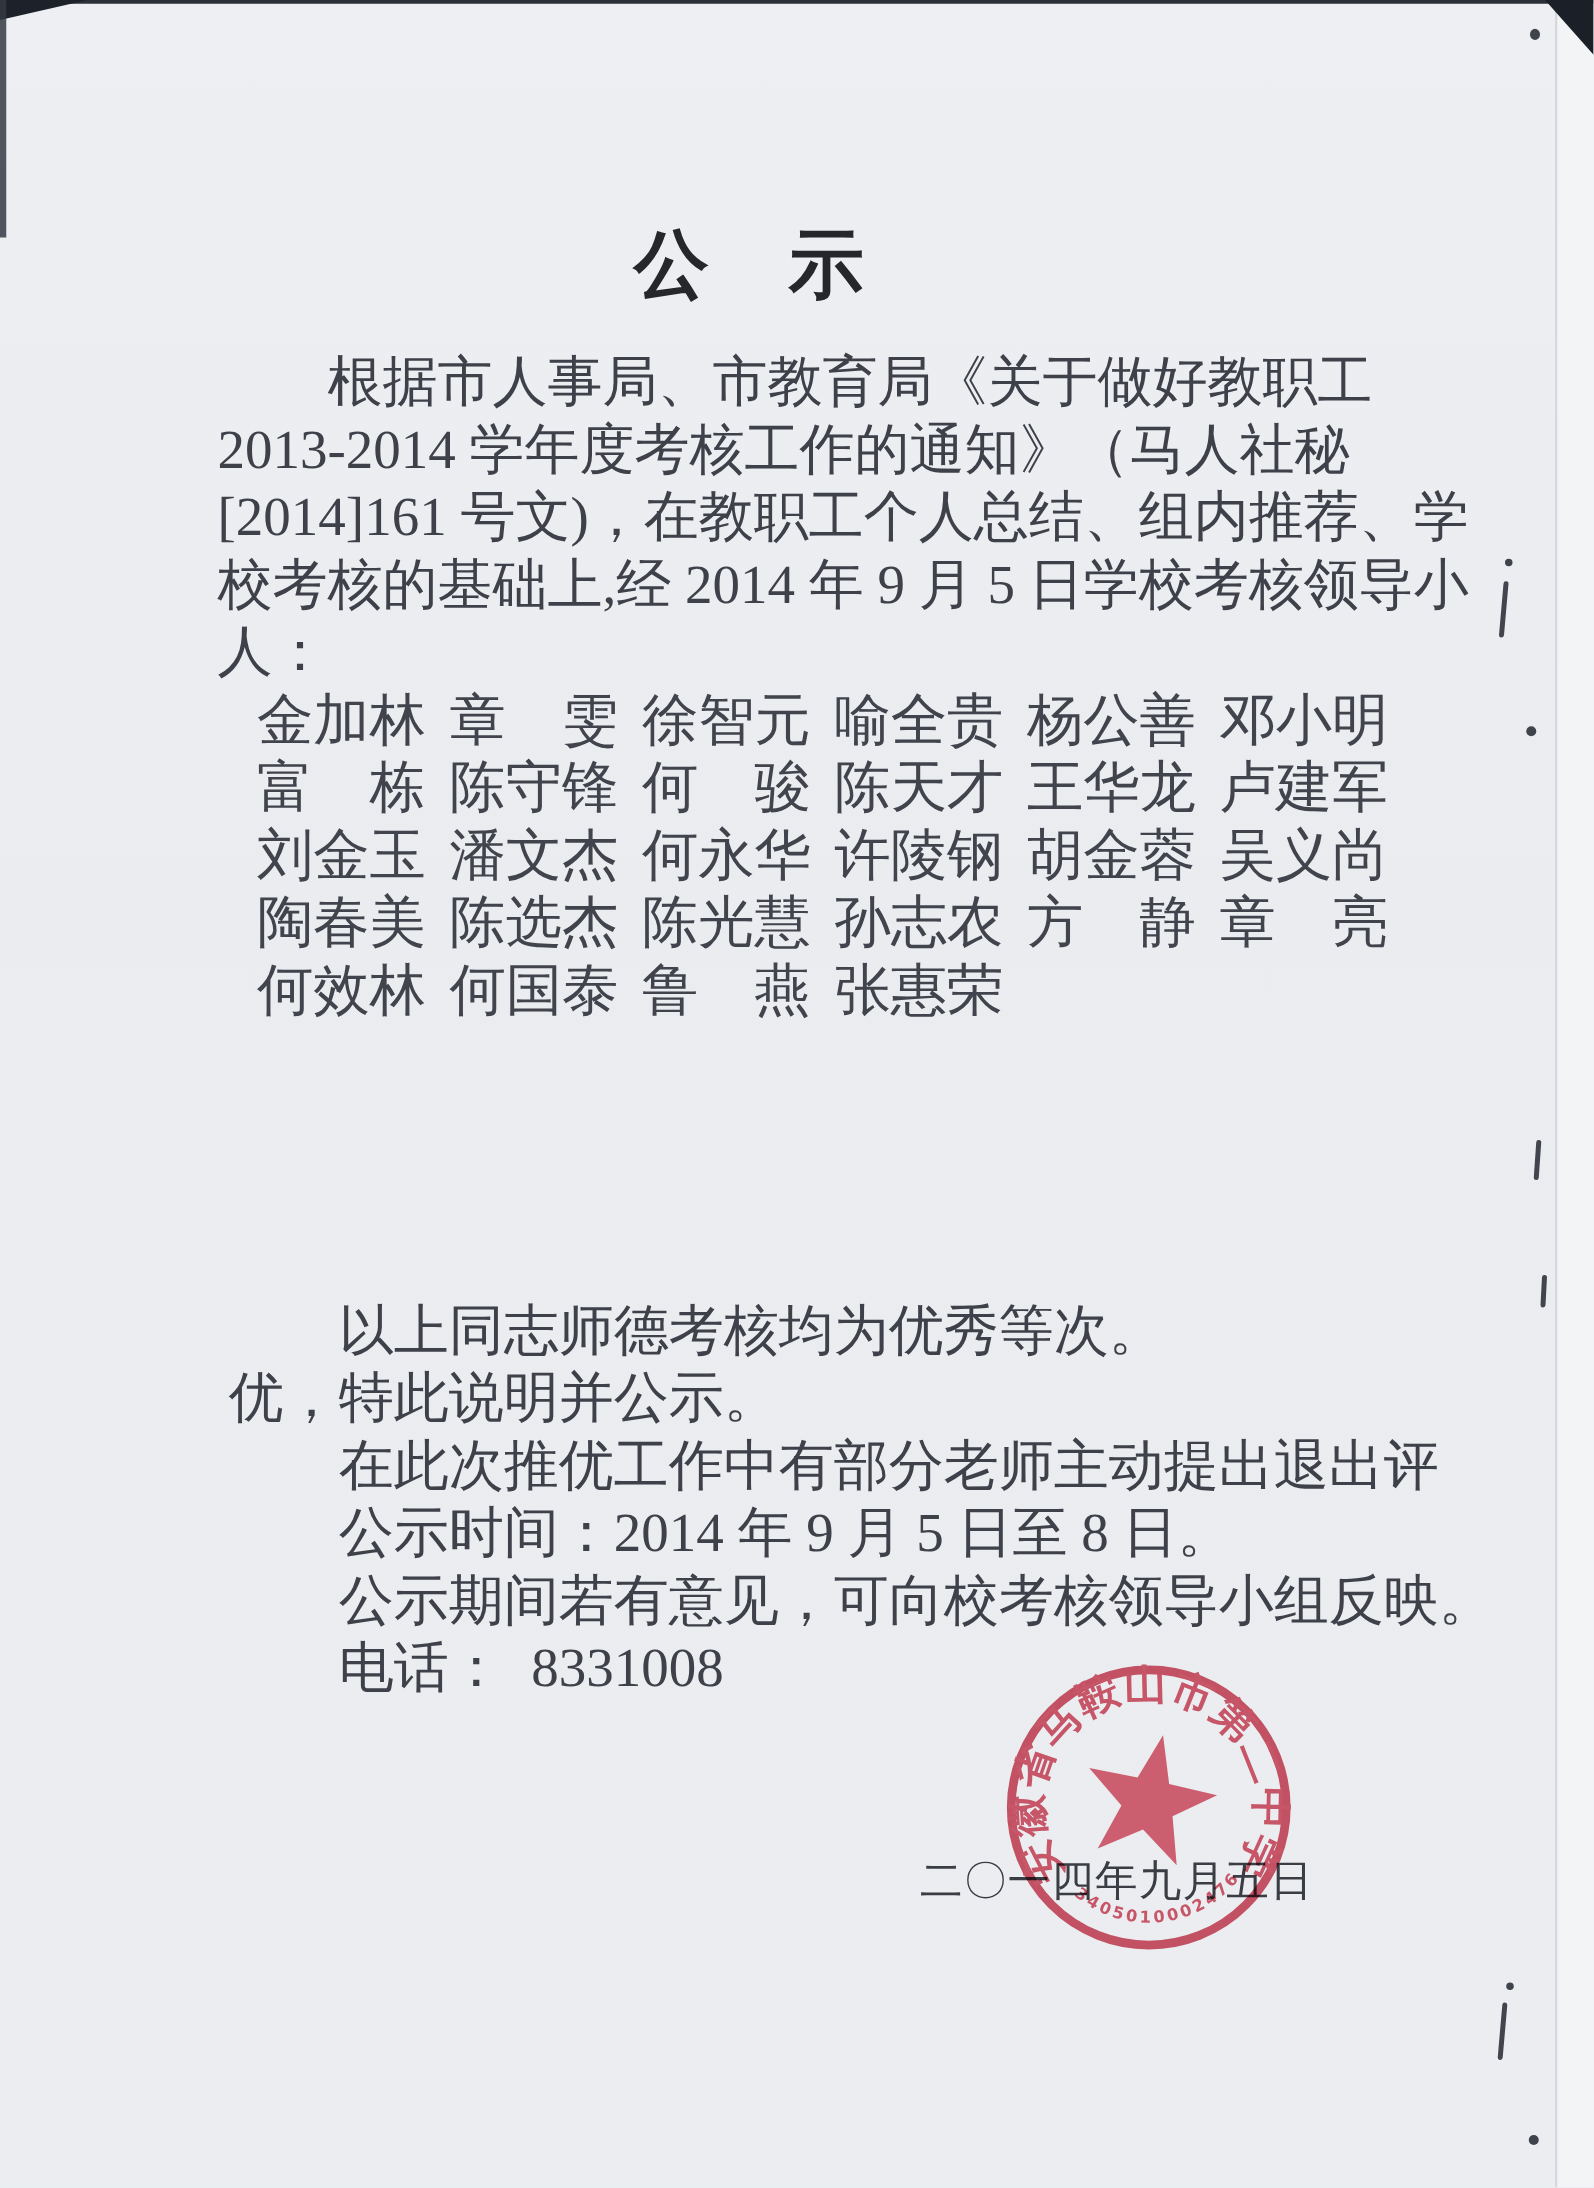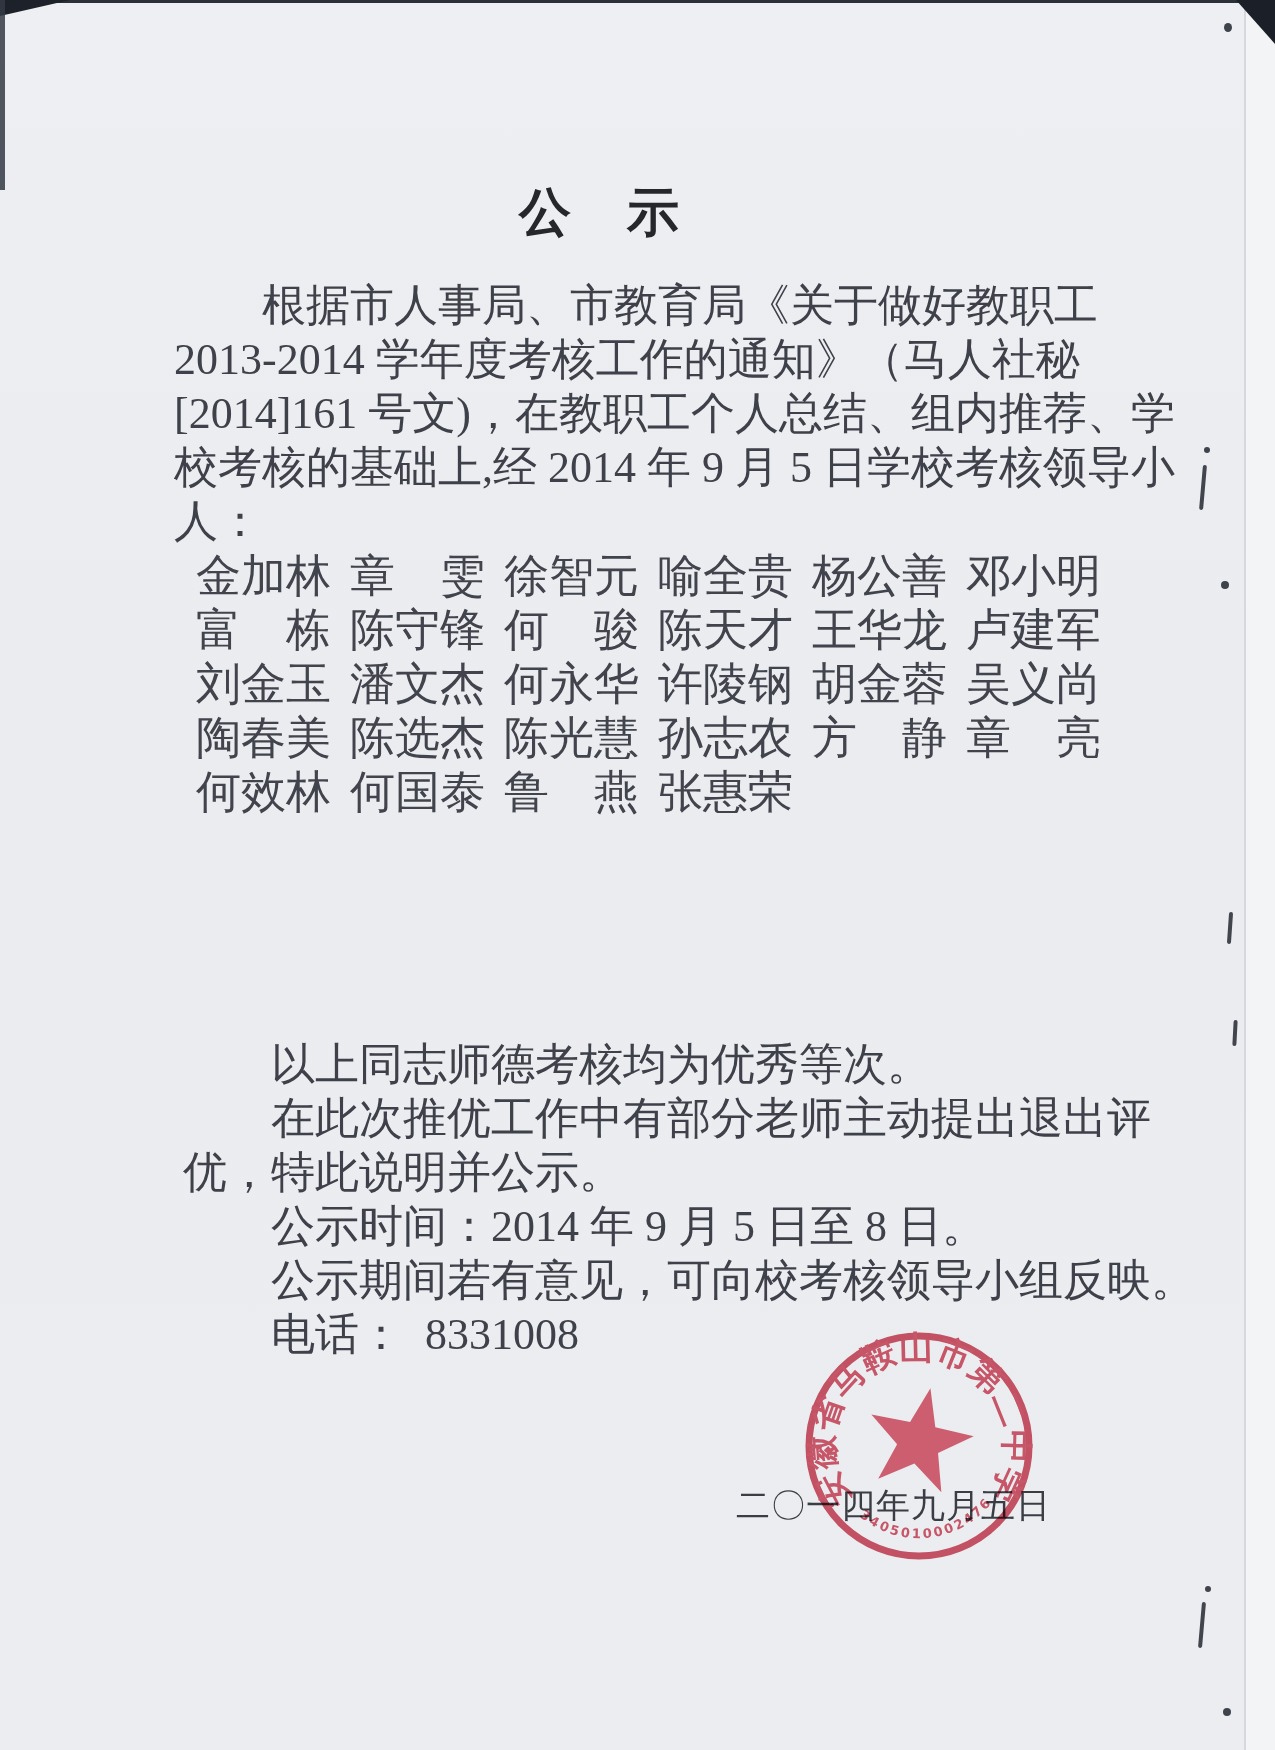--- a/index.html
+++ b/index.html
@@ -20,27 +20,27 @@
   .wedge-tr{position:absolute;left:1236px;top:0;width:39px;height:44px;background:#1a1f28;
     clip-path:polygon(0 0,100% 0,100% 100%);}
   .paper-edge-right{position:absolute;left:1244px;top:0;width:2px;height:1750px;background:#d5d8dc;}
   .paper-strip-right{position:absolute;left:1246px;top:0;width:29px;height:1750px;background:#f3f4f6;}
   .dot-mark{position:absolute;border-radius:50%;background:#3f434c;}
   .ink-stroke{position:absolute;width:4px;border-radius:3px;background:#42454e;}
 
   .title{
     position:absolute;left:0;top:168px;width:1200px;text-align:center;
     font-family:"DejaVu Sans","Liberation Sans",sans-serif;
-    font-weight:900;font-size:52px;line-height:88px;color:#26272b;
+    font-weight:900;font-size:60px;line-height:88px;color:#26272b;
     white-space:pre;letter-spacing:2px;
   }
   .body-col{position:absolute;left:174px;top:279px;width:975px;}
   .tline{height:54px;line-height:54px;font-size:44px;color:#3f414a;white-space:pre;letter-spacing:0;}
   .indent{padding-left:88px;}
-  .name-row{height:54px;line-height:54px;display:flex;padding-left:22px;}
+  .name-row{height:54px;line-height:54px;display:flex;padding-left:22px;text-align:center;}
   .name{width:154px;flex:0 0 154px;font-size:45px;color:#42444d;white-space:pre;}
   .closing-col{position:absolute;left:183px;top:1038px;width:975px;}
   .signature{
     position:absolute;left:757px;top:1428px;font-size:37px;line-height:42px;
     color:#393b42;white-space:pre;letter-spacing:1px;
   }
   .date{
     position:absolute;left:736px;top:1487px;font-size:34px;line-height:38px;
     color:#3b3d44;white-space:pre;letter-spacing:1px;
   }
@@ -114,22 +114,22 @@
       <div class="name-row">
         <span class="name">何效林</span>
         <span class="name">何国泰</span>
         <span class="name">鲁　燕</span>
         <span class="name">张惠荣</span>
       </div>
     </div>
 
   <div class="closing-col" id="closingCol">
       <div class="tline indent">以上同志师德考核均为优秀等次。</div>
+      <div class="tline">优，特此说明并公示。</div>
       <div class="tline indent">在此次推优工作中有部分老师主动提出退出评</div>
-      <div class="tline">优，特此说明并公示。</div>
       <div class="tline indent">公示时间：2014 年 9 月 5 日至 8 日。</div>
       <div class="tline indent">公示期间若有意见，可向校考核领导小组反映。</div>
       <div class="tline indent">电话：  8331008</div>
     </div>
 
   <div class="date">二〇一四年九月五日</div>
 
   <svg class="seal" viewBox="0 0 252 252">
     <circle cx="126" cy="126" r="110" fill="none" stroke="#cf4458" stroke-width="7"></circle>
     <defs>

